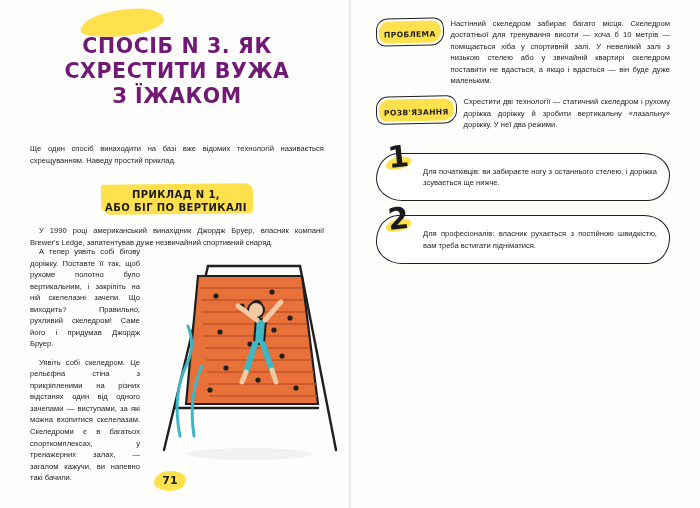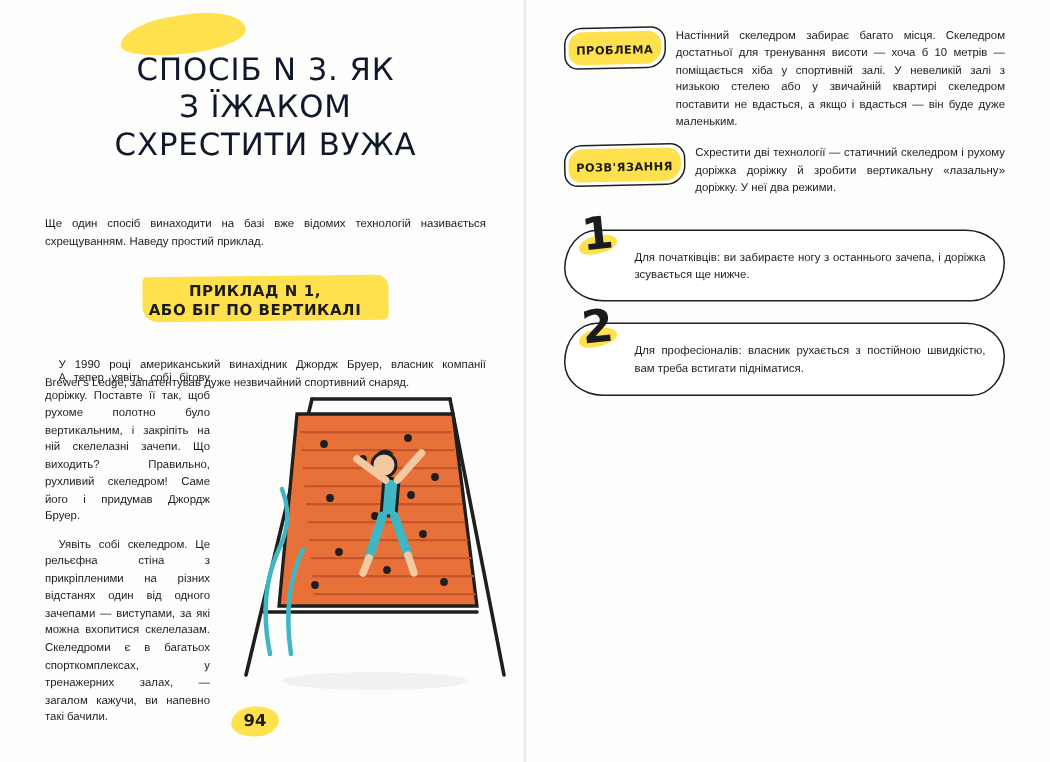--- a/index.html
+++ b/index.html
@@ -45,46 +45,46 @@
     height: 26px;
     background: #ffe14d;
     border-radius: 50% 40% 45% 55% / 60% 55% 45% 40%;
     transform: rotate(-7deg);
   }
   .headline {
     position: relative;
     margin: 16px 0 0 0;
     text-align: center;
     font-family: "DejaVu Sans", sans-serif;
-    font-weight: normal;
+    font-weight: bold;
     font-size: 20.5px;
     line-height: 1.22;
     letter-spacing: 0.6px;
-    color: #0f172a;
+    color: #701a75;
     text-transform: uppercase;
     z-index: 2;
   }
   .headline div { white-space: nowrap; }
 
   
   .body-text {
     font-size: 7.6px;
     line-height: 1.52;
     color: #1d1d1d;
     text-align: justify;
     margin: 0 0 7px 0;
   }
   .body-text.indent { text-indent: 9px; }
 
   
   .marker-head {
     position: relative;
     display: inline-block;
-    margin: 9px 0 18px 0;
-    padding: 2px 18px 2px 4px;
+    margin: 9px 0 6px 0;
+    padding: 2px 6px 2px 4px;
   }
   .marker-head .hl {
     position: absolute;
     left: 0; top: 2px;
     width: 100%; height: calc(100% - 3px);
     background: #ffe14d;
     border-radius: 3px 8px 4px 10px;
     transform: rotate(-0.6deg);
     z-index: 0;
   }
@@ -231,22 +231,22 @@
 <div class="spread">
 
   <div class="gutter"></div>
 
   <div class="page page-left">
 
     <div class="brush-stroke"></div>
 
     <div class="headline">
       <div>СПОСІБ N 3. ЯК</div>
+      <div>СХРЕСТИТИ ВУЖА</div>
       <div>З ЇЖАКОМ</div>
-      <div>СХРЕСТИТИ ВУЖА</div>
     </div>
 
     <p class="body-text" style="margin-top:34px;">Ще один спосіб винаходити на базі вже відомих технологій називається схрещуванням. Наведу простий приклад.</p>
 
     <div style="text-align:center;">
       <div class="marker-head">
         <div class="hl"></div>
         <span class="txt">ПРИКЛАД N 1,</span>
         <span class="txt l2">АБО БІГ ПО ВЕРТИКАЛІ</span>
       </div>
@@ -316,21 +316,21 @@
           <path d="M30 196 q-8 -40 6 -70 q10 -20 2 -40"></path>
           <path d="M44 196 q-6 -40 8 -70"></path>
         </g>
 
         <ellipse cx="100" cy="214" rx="62" ry="6" fill="#f1f1f1"></ellipse>
       </svg>
     </div>
 
     <div class="pagenum pagenum-left">
       <div class="blob"></div>
-      <span>94</span>
+      <span>71</span>
     </div>
   </div>
 
   <div class="page page-right">
 
     <div class="callout-row">
       <div class="tag">
         <div class="tag-fill"></div>
         <span>ПРОБЛЕМА</span>
       </div>
@@ -344,21 +344,21 @@
       </div>
       <div class="callout-text">Схрестити дві технології — статичний скеледром і рухому доріжка доріжку й зробити вертикальну «лазальну» доріжку. У неї два режими.</div>
     </div>
 
     <div style="margin-top:22px;">
       <div class="numbox">
         <div class="num">
           <div class="stroke"></div>
           <span>1</span>
         </div>
-        <div class="nb-text">Для початківців: ви забираєте ногу з останнього зачепа, і доріжка зсувається ще нижче.</div>
+        <div class="nb-text">Для початківців: ви забираєте ногу з останнього стелею, і доріжка зсувається ще нижче.</div>
       </div>
 
       <div class="numbox">
         <div class="num">
           <div class="stroke"></div>
           <span>2</span>
         </div>
         <div class="nb-text">Для професіоналів: власник рухається з постійною швидкістю, вам треба встигати підніматися.</div>
       </div>
     </div>

